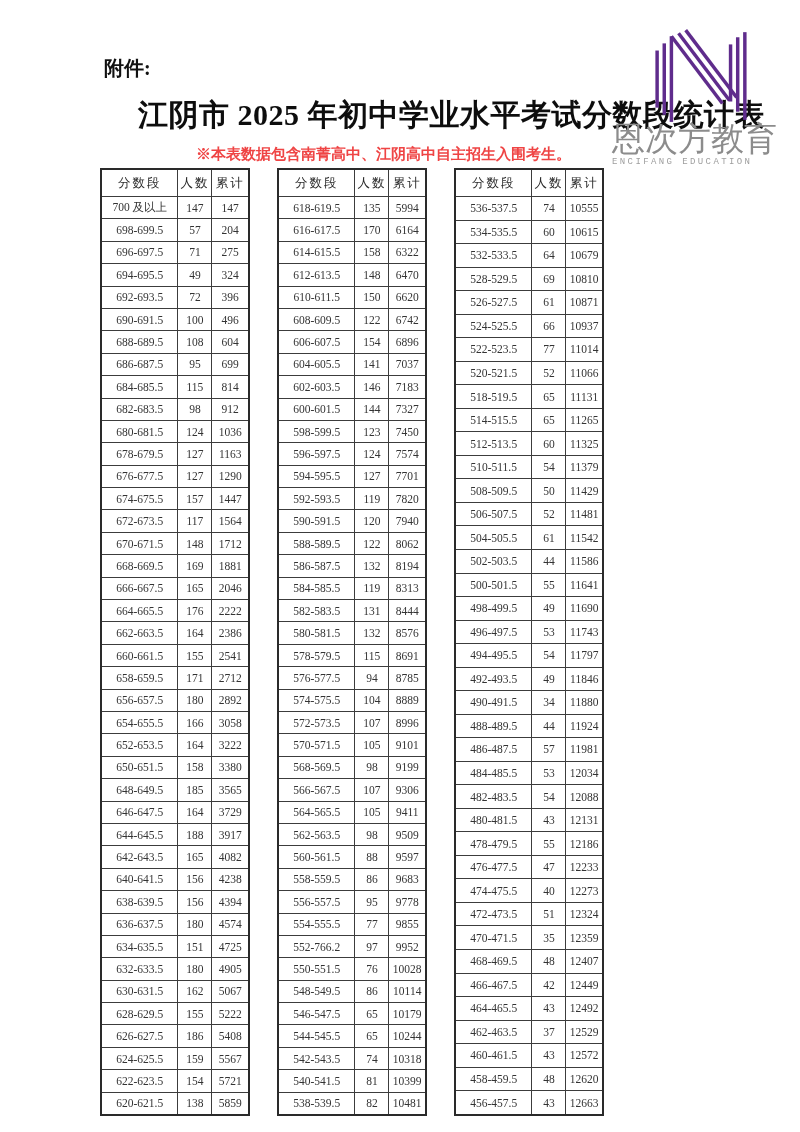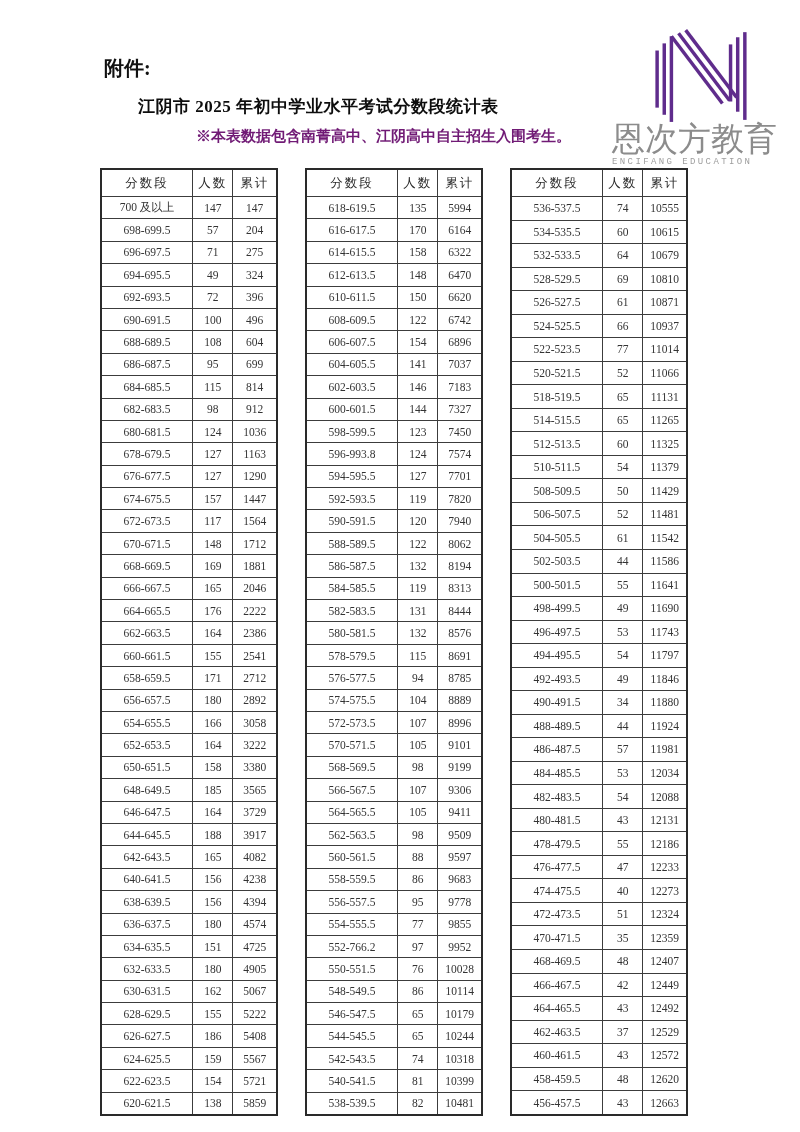--- a/index.html
+++ b/index.html
@@ -14,30 +14,30 @@
     position: relative;
   }
   .attachment {
     margin: 55px 0 0 104px;
     font-size: 20px;
     font-weight: bold;
     color: #111;
   }
   .title {
     margin: 13px 0 0 138px;
-    font-size: 17px;
+    font-size: 30px;
     font-weight: bold;
     color: #0d0d0d;
     letter-spacing: 0.5px;
   }
   .note {
     margin: 9px 0 0 196px;
     font-size: 15px;
     font-weight: bold;
-    color: #701a75;
+    color: #ef4444;
   }
   .logo {
     position: absolute;
     top: 24px;
     right: 8px;
     width: 180px;
     line-height: 1;
   }
   .logo .n-icon { display: block; margin: 0 auto; }
   .logo .logo-name {
@@ -59,21 +59,21 @@
   .tables {
     position: absolute;
     top: 168px;
     left: 100px;
     display: flex;
     gap: 27px;
   }
   table.score-table {
     border-collapse: collapse;
     table-layout: fixed;
-    width: 178px;
+    width: 150px;
     border: 2px solid #2a2a2a;
     background: #fff;
   }
   table.score-table col.c1 { width: 52%; }
   table.score-table col.c2 { width: 23%; }
   table.score-table col.c3 { width: 25%; }
   table.score-table th,
   table.score-table td {
     border: 1px solid #3c3c3c;
     text-align: center;
@@ -407,21 +407,21 @@
           <td>600-601.5</td>
           <td>144</td>
           <td>7327</td>
         </tr>
         <tr>
           <td>598-599.5</td>
           <td>123</td>
           <td>7450</td>
         </tr>
         <tr>
-          <td>596-993.8</td>
+          <td>596-597.5</td>
           <td>124</td>
           <td>7574</td>
         </tr>
         <tr>
           <td>594-595.5</td>
           <td>127</td>
           <td>7701</td>
         </tr>
         <tr>
           <td>592-593.5</td>

